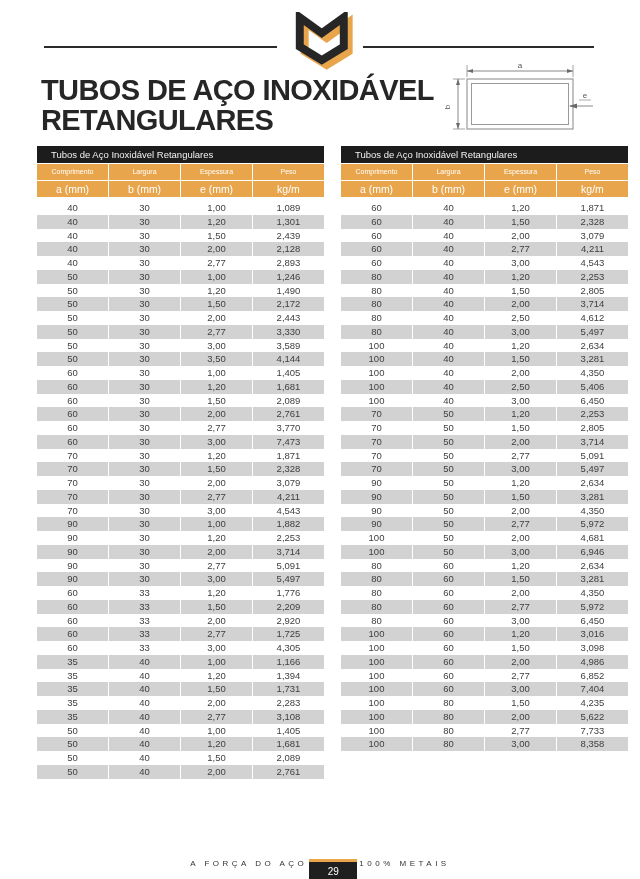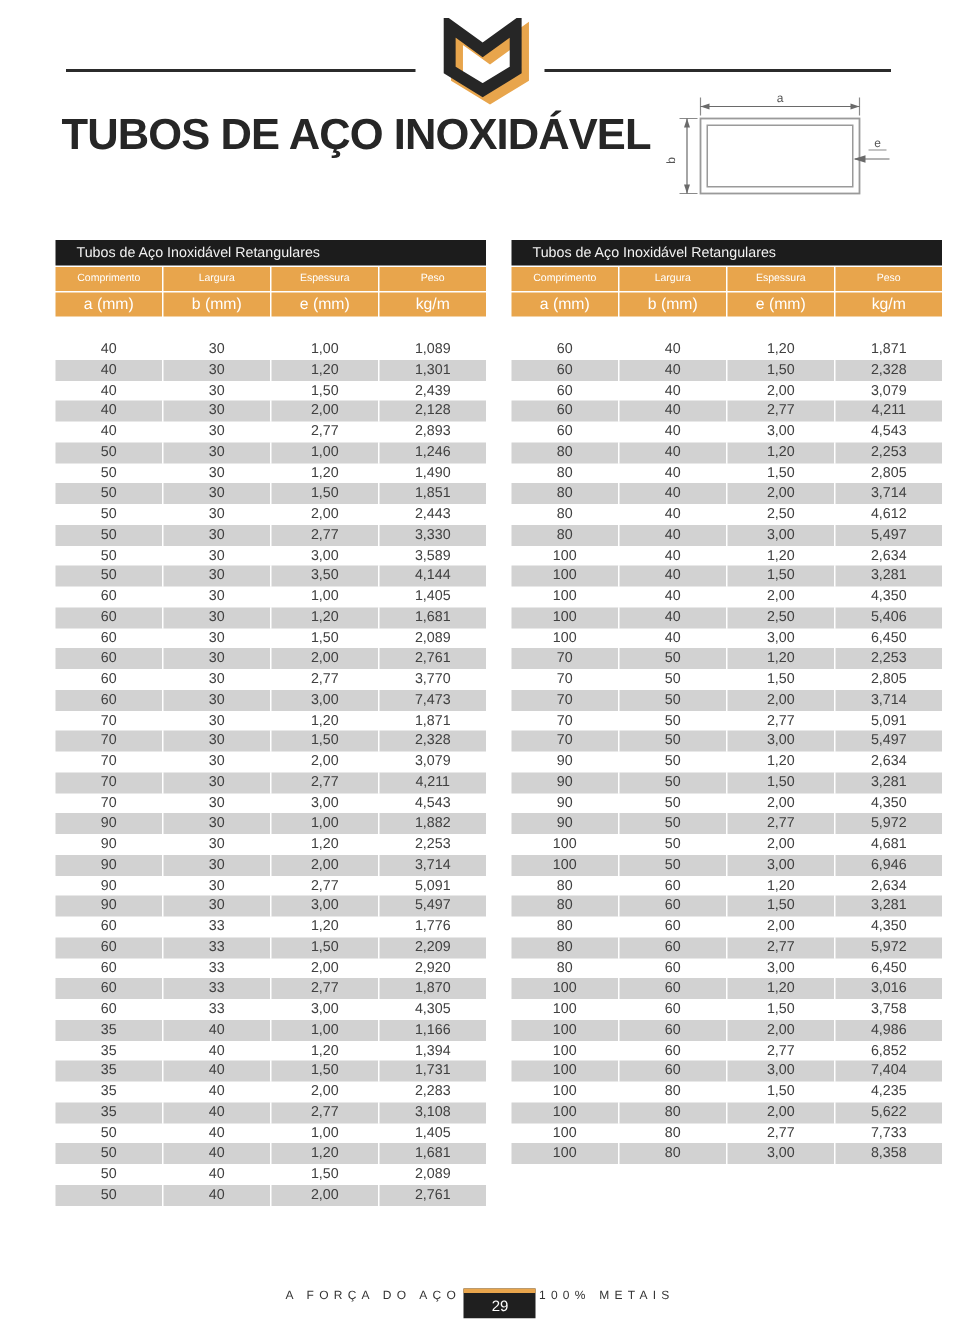--- a/index.html
+++ b/index.html
@@ -10,30 +10,30 @@
     font-family:"Liberation Sans", sans-serif;
   }
   .rule { position:absolute; height:1.5px; background:#2b2b2b; top:46px; }
   .rule.left  { left:44px;  width:233px; }
   .rule.right { left:363px; width:231px; }
   .logo { position:absolute; left:290px; top:12px; width:66px; height:62px; }
   .title { position:absolute; left:41px; top:76px; color:#262626;
            font-size:29px; font-weight:bold; letter-spacing:-0.6px; line-height:29.5px; }
   .diagram { position:absolute; left:443px; top:62px; }
 
-  .spec-table { position:absolute; top:160px; width:287px; }
+  .spec-table { position:absolute; top:146px; width:287px; }
   .spec-table.t0 { left:37px; }
   .spec-table.t1 { left:341px; }
   .tbar { height:17px; background:#1c1c1c; color:#f2f2f2; font-size:9.5px;
           line-height:17px; padding-left:14px; }
   .hrow { display:flex; gap:1px; margin-top:1px; }
   .hcell { flex:1; color:#ffffff; text-align:center; }
   .hrow.r1 .hcell { height:16px; line-height:16px; font-size:7px; }
   .hrow.r2 .hcell { height:16px; line-height:16px; font-size:10.5px; }
-  .tbody { margin-top:15px; }
+  .tbody { margin-top:4px; }
   .trow { display:flex; height:13.762px; }
   .trow:nth-child(even) { background:#d2d2d2; }
   .tcell { flex:1; font-size:9.5px; line-height:13.8px; text-align:center;
            color:#404040; border-right:1px solid #ffffff; }
   .tcell:last-child { border-right:none; }
 
   .footer { position:absolute; top:859px; left:0; width:640px; height:26px;
             display:flex; align-items:flex-start; justify-content:center; gap:2px; }
   .slogan { font-size:8px; letter-spacing:3.5px; color:#333333; }
   .page-badge { width:48px; height:22px; background:#1f1f1f; color:#ffffff;
@@ -51,20 +51,21 @@
 
   <div class="logo">
     <svg width="66" height="62" viewBox="0 0 108 100">
       <path d="M12 6 L12 54 L48 76 L84 54 L84 6 L48 32 Z" transform="translate(12,10)" fill="none" stroke="#e8a54c" stroke-width="13" stroke-linejoin="miter"></path>
       <path d="M12 6 L12 54 L48 76 L84 54 L84 6 L48 32 Z" transform="translate(4,2)" fill="none" stroke="#262626" stroke-width="13" stroke-linejoin="miter"></path>
     </svg>
   </div>
 
   <div class="title">
     <div>TUBOS DE AÇO INOXIDÁVEL</div>
+    <div>RETANGULARES</div>
   </div>
 
   <div class="diagram">
     <svg width="194" height="76" viewBox="0 0 194 76">
 
       <rect x="24" y="17" width="106" height="50" fill="none" stroke="#9a9a9a" stroke-width="1.2"></rect>
       <rect x="28.5" y="21.5" width="97" height="41" fill="none" stroke="#9a9a9a" stroke-width="1"></rect>
 
       <line x1="24" y1="3" x2="24" y2="15" stroke="#8a8a8a" stroke-width="0.8"></line>
       <line x1="130" y1="3" x2="130" y2="15" stroke="#8a8a8a" stroke-width="0.8"></line>
@@ -141,21 +142,21 @@
         <div class="trow">
           <div class="tcell">50</div>
           <div class="tcell">30</div>
           <div class="tcell">1,20</div>
           <div class="tcell">1,490</div>
         </div>
         <div class="trow">
           <div class="tcell">50</div>
           <div class="tcell">30</div>
           <div class="tcell">1,50</div>
-          <div class="tcell">1,851</div>
+          <div class="tcell">2,172</div>
         </div>
         <div class="trow">
           <div class="tcell">50</div>
           <div class="tcell">30</div>
           <div class="tcell">2,00</div>
           <div class="tcell">2,443</div>
         </div>
         <div class="trow">
           <div class="tcell">50</div>
           <div class="tcell">30</div>
@@ -285,21 +286,21 @@
         <div class="trow">
           <div class="tcell">60</div>
           <div class="tcell">33</div>
           <div class="tcell">2,00</div>
           <div class="tcell">2,920</div>
         </div>
         <div class="trow">
           <div class="tcell">60</div>
           <div class="tcell">33</div>
           <div class="tcell">2,77</div>
-          <div class="tcell">1,870</div>
+          <div class="tcell">1,725</div>
         </div>
         <div class="trow">
           <div class="tcell">60</div>
           <div class="tcell">33</div>
           <div class="tcell">3,00</div>
           <div class="tcell">4,305</div>
         </div>
         <div class="trow">
           <div class="tcell">35</div>
           <div class="tcell">40</div>
@@ -561,21 +562,21 @@
         <div class="trow">
           <div class="tcell">100</div>
           <div class="tcell">60</div>
           <div class="tcell">1,20</div>
           <div class="tcell">3,016</div>
         </div>
         <div class="trow">
           <div class="tcell">100</div>
           <div class="tcell">60</div>
           <div class="tcell">1,50</div>
-          <div class="tcell">3,758</div>
+          <div class="tcell">3,098</div>
         </div>
         <div class="trow">
           <div class="tcell">100</div>
           <div class="tcell">60</div>
           <div class="tcell">2,00</div>
           <div class="tcell">4,986</div>
         </div>
         <div class="trow">
           <div class="tcell">100</div>
           <div class="tcell">60</div>

